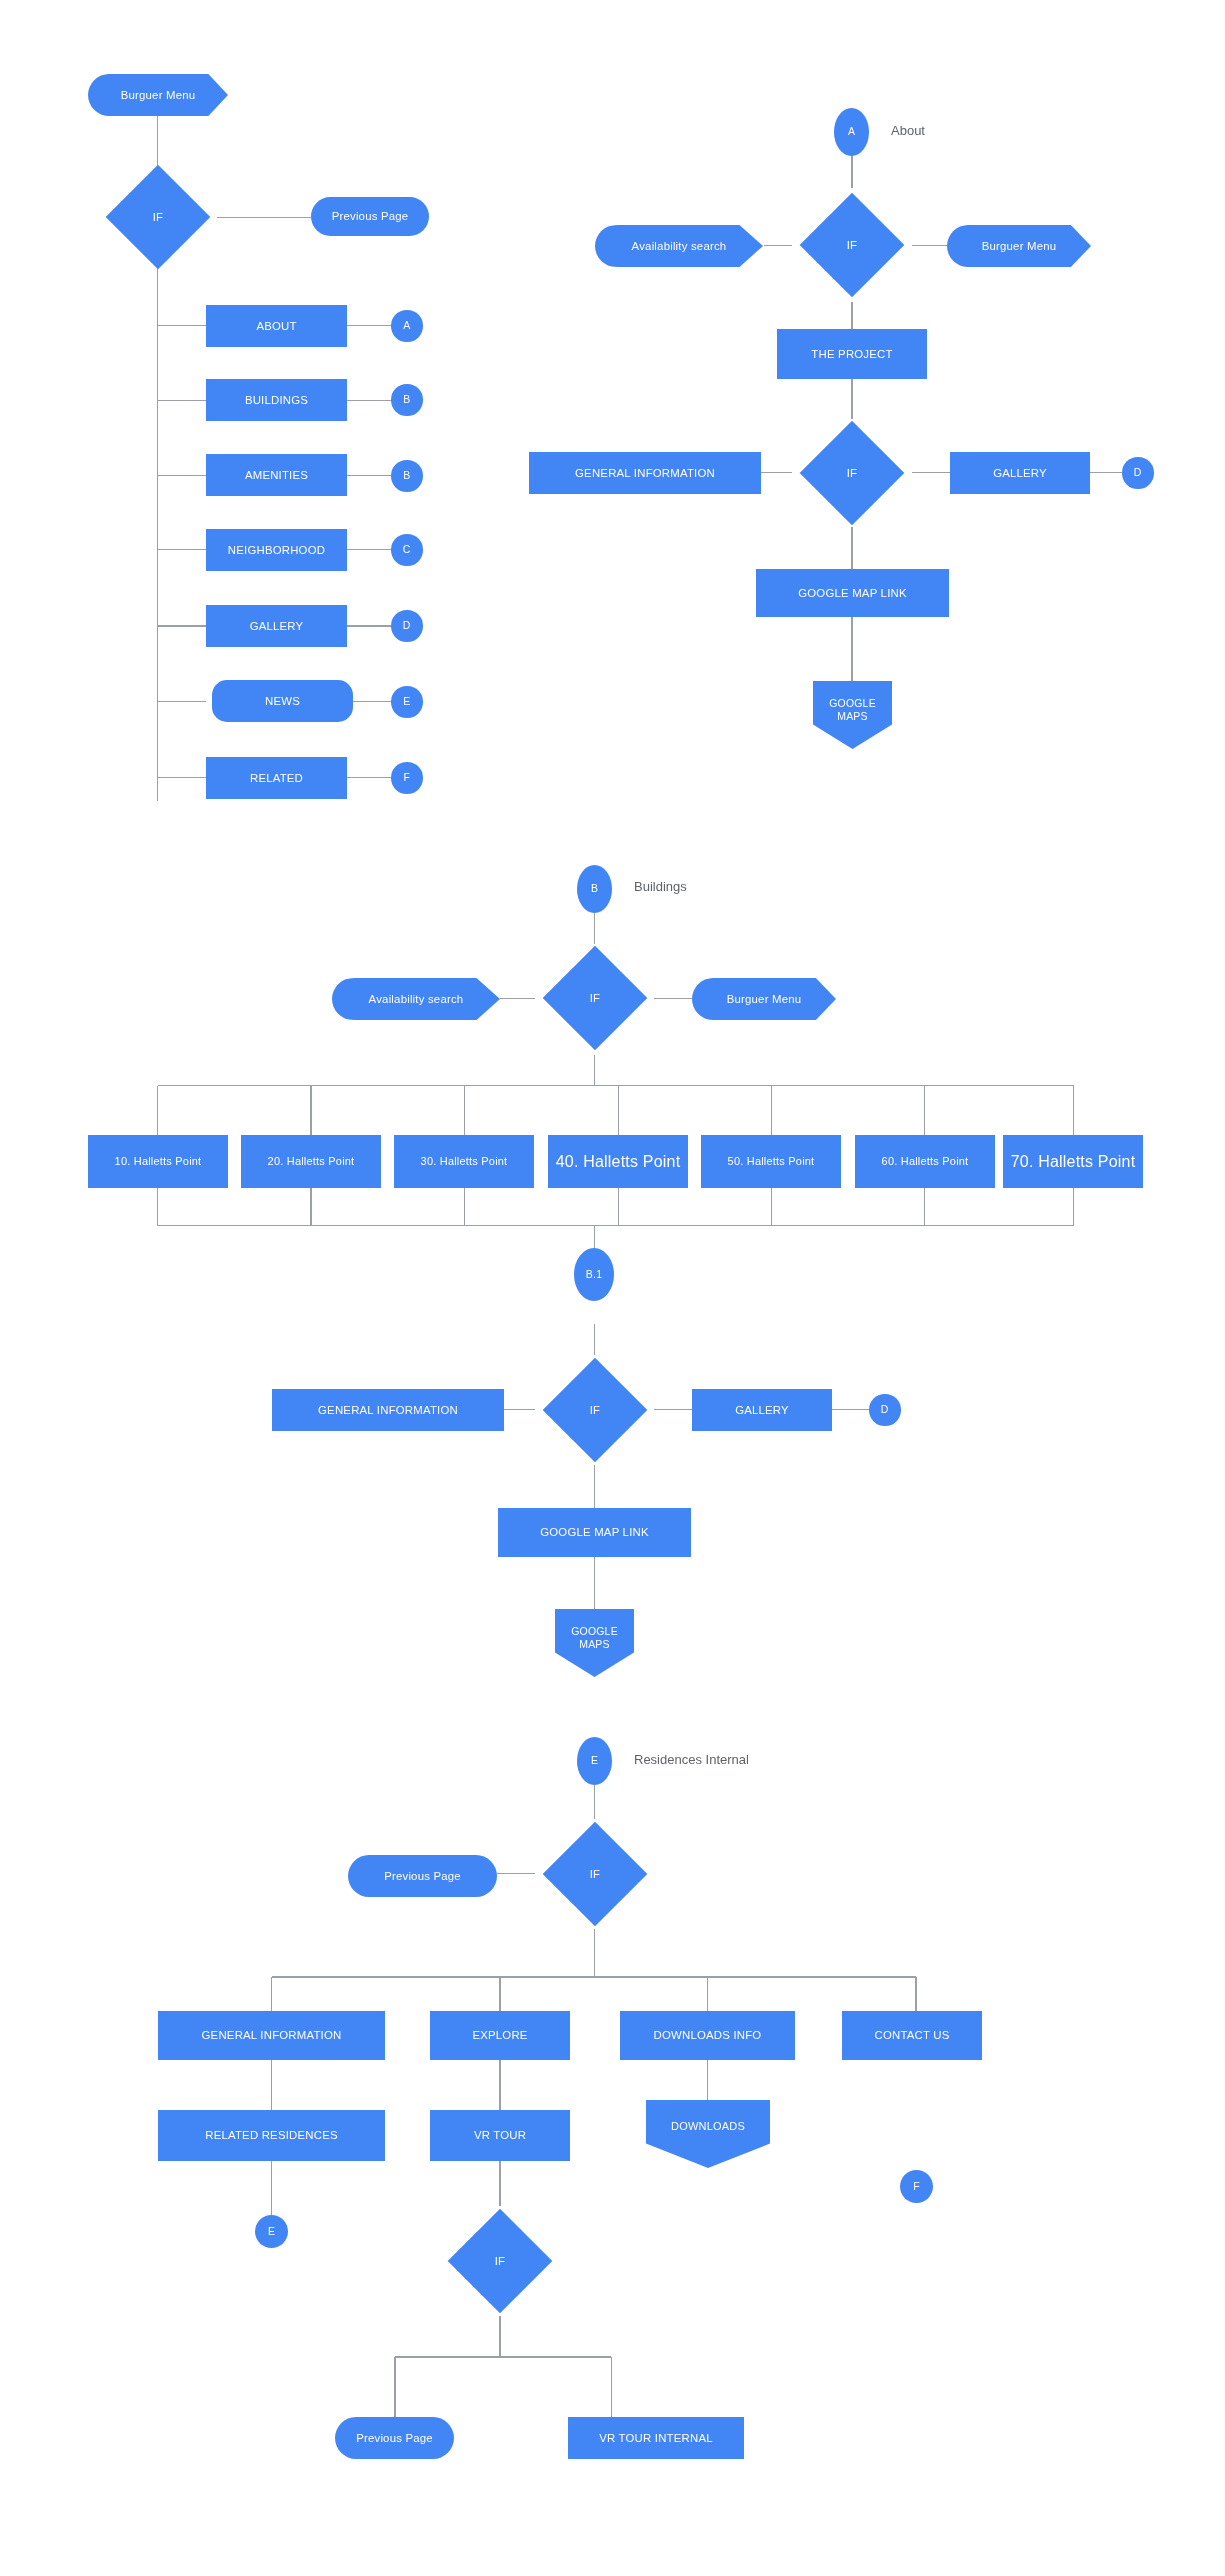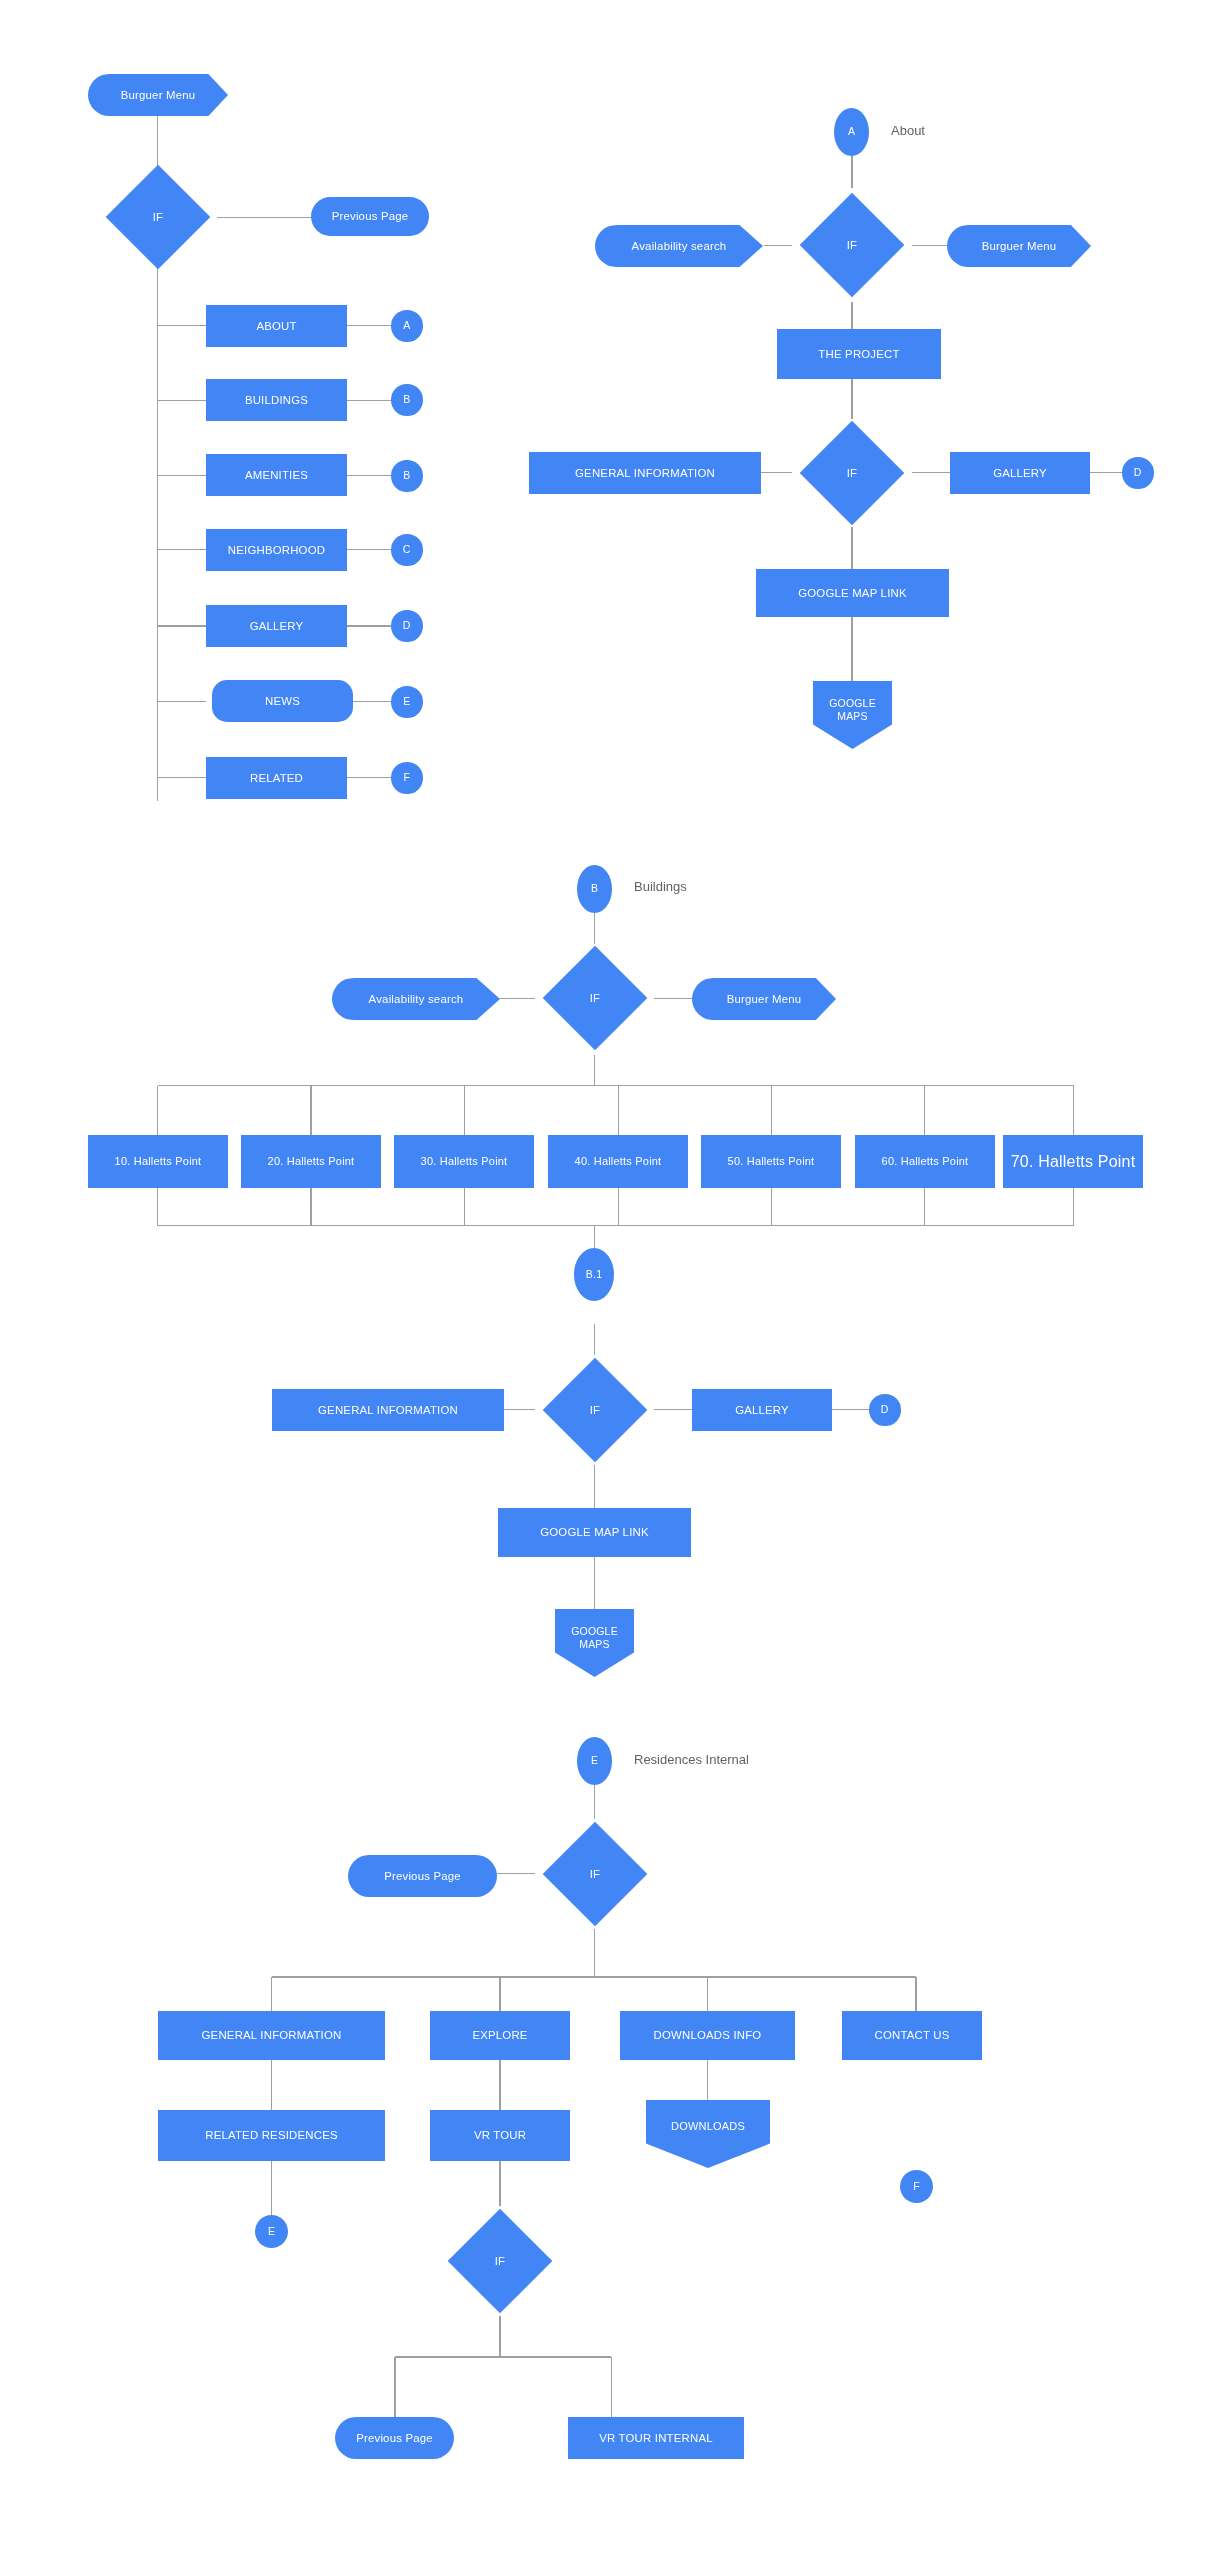--- a/index.html
+++ b/index.html
@@ -272,21 +272,21 @@
   </div>
 
   <div class="node flag" style="left:595px;top:225px;width:168px;height:42px;">
     <span>Availability search</span>
   </div>
 
   <div class="node flag" style="left:947px;top:225px;width:144px;height:42px;">
     <span>Burguer Menu</span>
   </div>
 
-  <div class="node rect" style="left:777px;top:329px;width:164px;height:50px;">
+  <div class="node rect" style="left:777px;top:329px;width:150px;height:50px;">
     <span>THE PROJECT</span>
   </div>
 
   <div class="node diamond" style="left:815px;top:436px;width:74px;height:74px;">
     <div class="dshape"></div>
     <span class="dlabel">IF</span>
   </div>
 
   <div class="node rect" style="left:529px;top:452px;width:232px;height:42px;">
     <span>GENERAL INFORMATION</span>
@@ -329,21 +329,21 @@
 
   <div class="node rect" style="left:88px;top:1135px;width:140px;height:53px;font-size:11px;">
     <span>10. Halletts Point</span>
   </div>
   <div class="node rect" style="left:241px;top:1135px;width:140px;height:53px;font-size:11px;">
     <span>20. Halletts Point</span>
   </div>
   <div class="node rect" style="left:394px;top:1135px;width:140px;height:53px;font-size:11px;">
     <span>30. Halletts Point</span>
   </div>
-  <div class="node rect" style="left:548px;top:1135px;width:140px;height:53px;font-size:11px;">
+  <div class="node rect" style="left:548px;top:1135px;width:140px;height:53px;font-size:16px;">
     <span>40. Halletts Point</span>
   </div>
   <div class="node rect" style="left:701px;top:1135px;width:140px;height:53px;font-size:11px;">
     <span>50. Halletts Point</span>
   </div>
   <div class="node rect" style="left:855px;top:1135px;width:140px;height:53px;font-size:11px;">
     <span>60. Halletts Point</span>
   </div>
   <div class="node rect" style="left:1003px;top:1135px;width:140px;height:53px;font-size:16px;">
     <span>70. Halletts Point</span>

